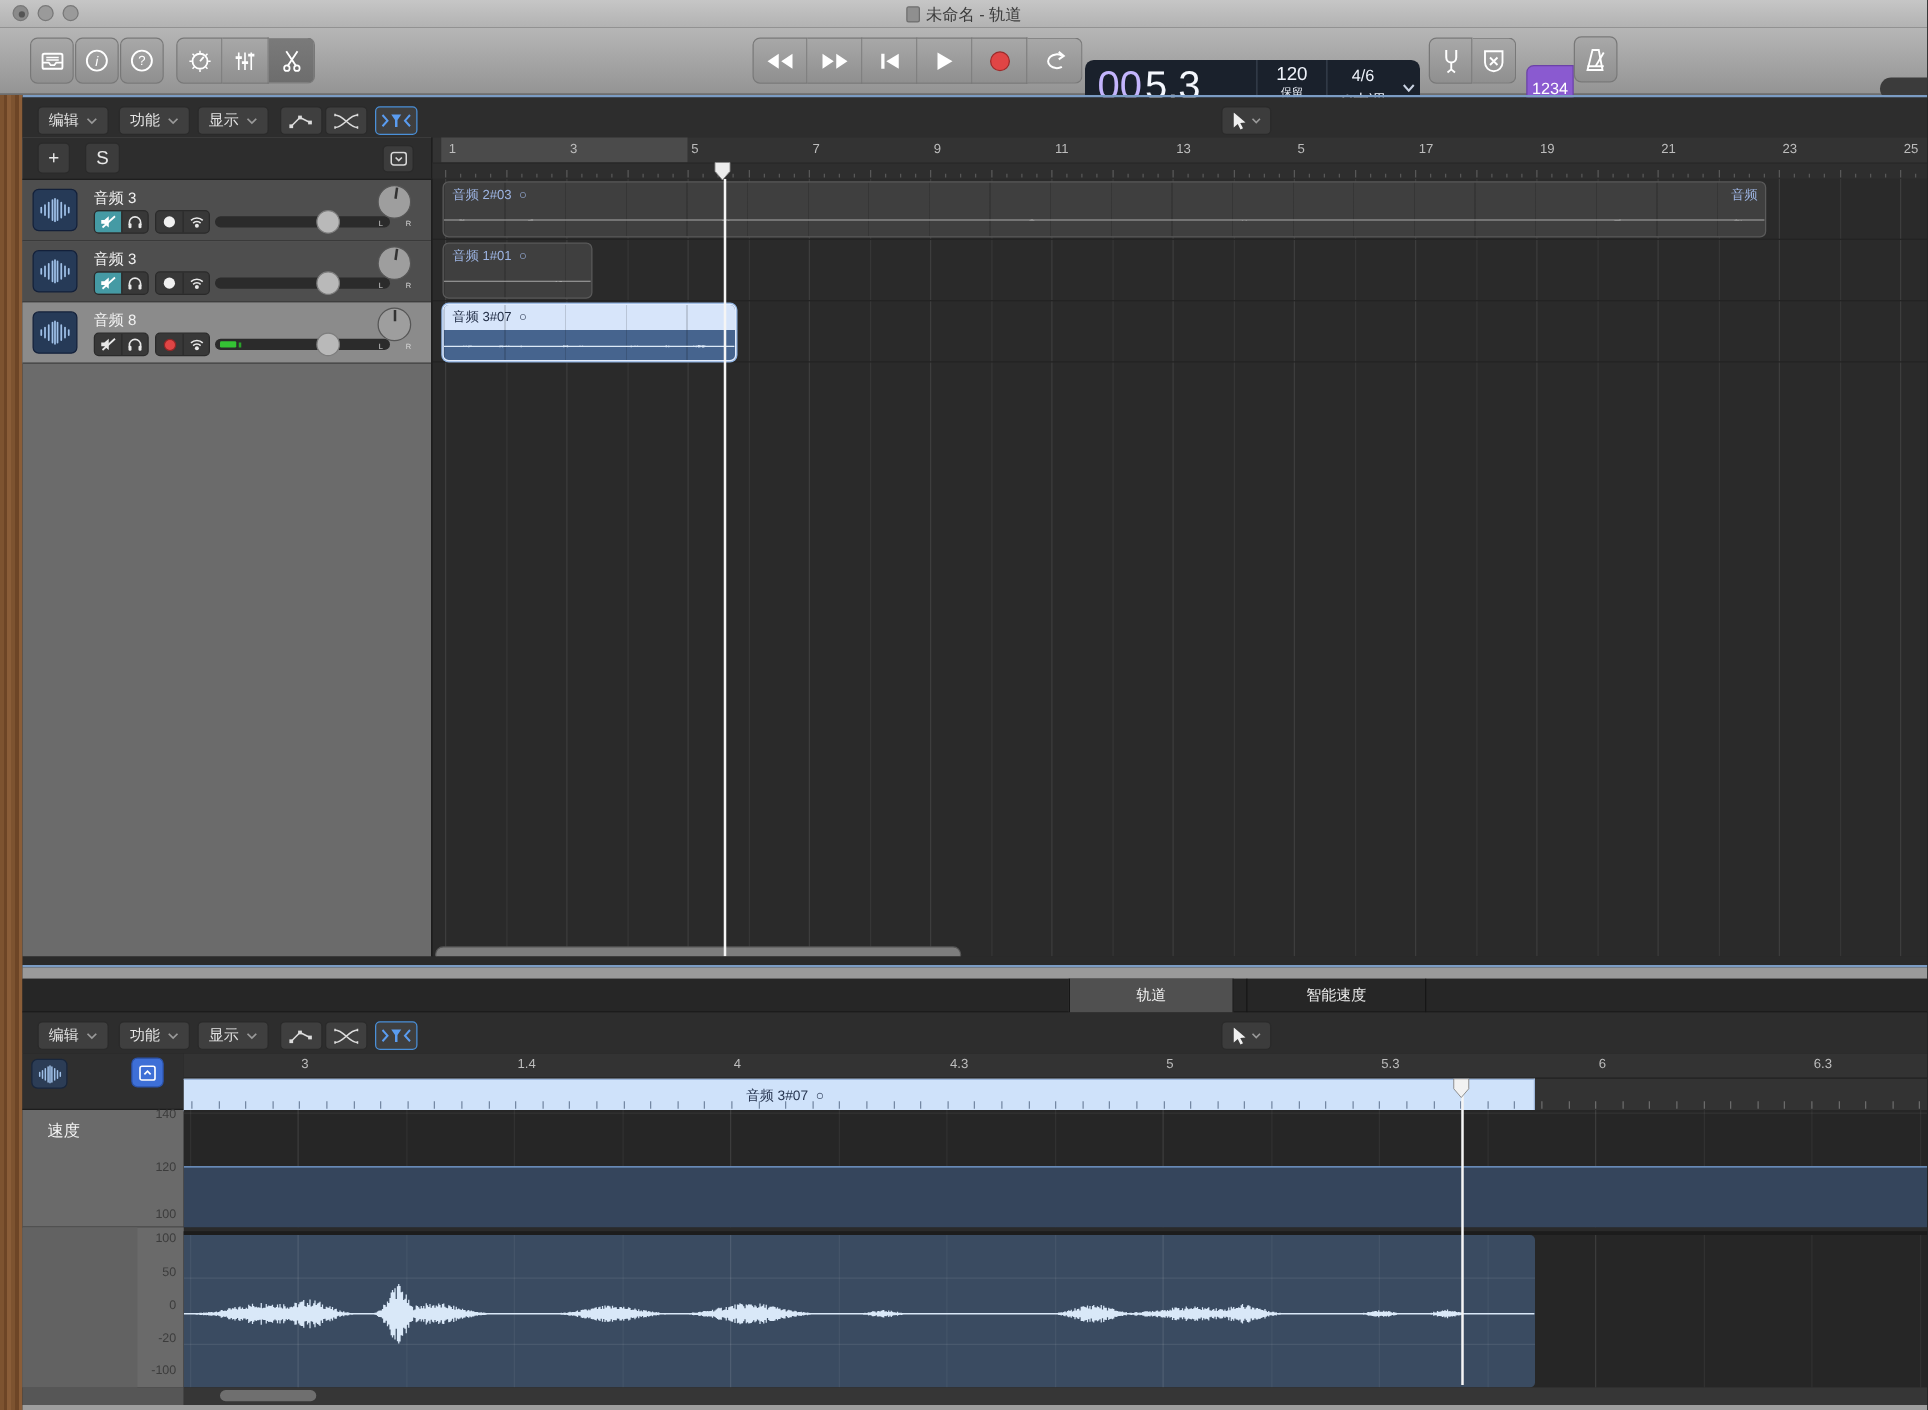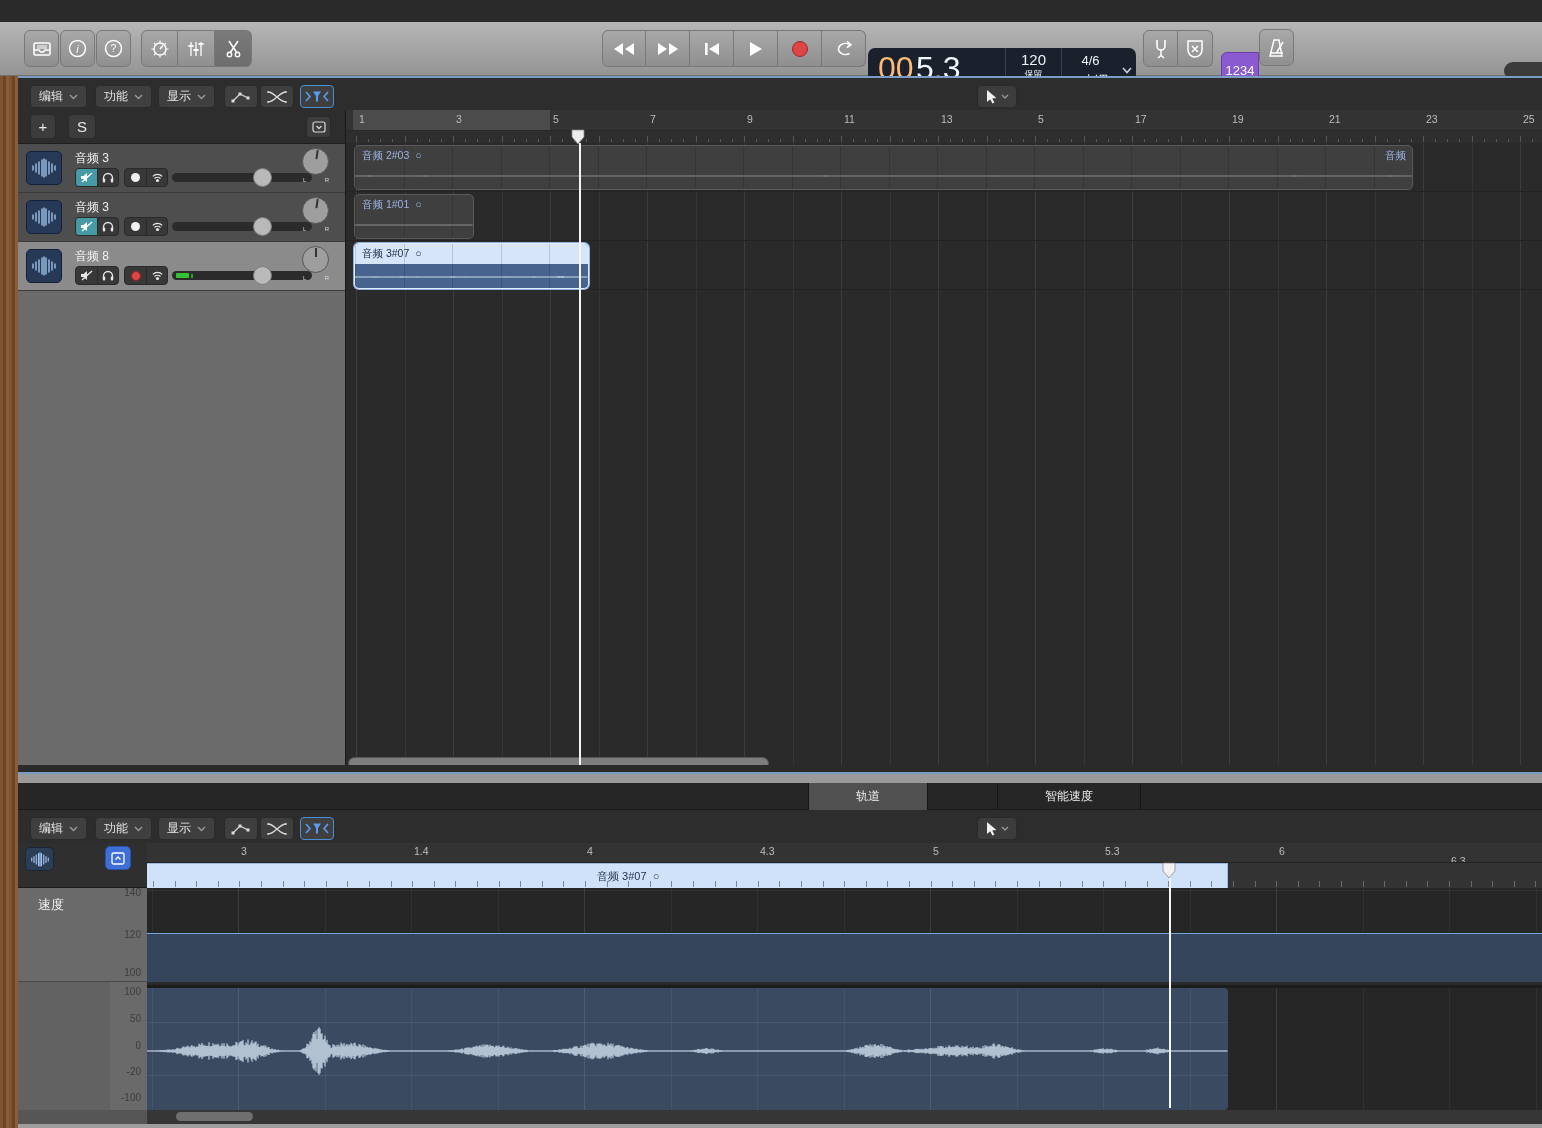--- a/index.html
+++ b/index.html
@@ -13,21 +13,21 @@
   #titleicon{display:inline-block;width:11px;height:13px;background:#8f8f8f;border:1px solid #6e6e6e;border-radius:2px;vertical-align:-2px;margin-right:5px;}
   #toolbar{left:0;top:22px;width:1542px;height:54px;background:linear-gradient(#b6b6b6,#949494);border-bottom:1px solid #6e6e6e;}
   .tbbtn{position:absolute;top:8px;height:37px;background:linear-gradient(#a8a8a8,#8f8f8f);border:1px solid #787878;border-radius:6px;display:flex;align-items:center;justify-content:center;}
   .tbgroup{position:absolute;top:8px;height:37px;display:flex;}
   .tbgroup .seg{width:44px;height:37px;background:linear-gradient(#a8a8a8,#8f8f8f);border:1px solid #787878;border-left:none;display:flex;align-items:center;justify-content:center;}
   .tbgroup .seg:first-child{border-left:1px solid #787878;border-radius:6px 0 0 6px;}
   .tbgroup .seg:last-child{border-radius:0 6px 6px 0;}
   .tbgroup .seg.pressed{background:linear-gradient(#7a7a7a,#6d6d6d);}
   #lcd{left:868px;top:26px;width:268px;height:46px;background:#1a212c;border-radius:7px;display:flex;color:#eef2fa;}
   .lcdsec{position:relative;height:100%;}
-  .lcddim{color:#fdba74;}
+  .lcddim{color:#c4b5fd;}
   #lcd .divl{border-left:1px solid #39424f;}
   #countin{left:1221px;top:30px;width:38px;height:37px;background:#8a5ad0;border:1px solid #6b41a8;border-radius:6px 0 0 6px;color:#fff;font-size:13px;display:flex;align-items:center;justify-content:center;}
   #volpill{left:1504px;top:40px;width:46px;height:18px;background:#3b3b3b;border-radius:9px;}
   
   .bluefocus{left:18px;width:1524px;height:2px;background:#7b9cc4;}
   .menustrip{left:18px;width:1524px;height:34px;background:#2d2d2d;}
   .mbtn{position:absolute;top:7px;height:23px;background:#3f3f3f;border:1px solid #2a2a2a;border-radius:4px;color:#e4e4e4;font-size:12px;display:flex;align-items:center;padding:0 8px;gap:6px;}
   .ibtn{position:absolute;top:7px;height:23px;width:34px;background:#3f3f3f;border:1px solid #2a2a2a;border-radius:4px;display:flex;align-items:center;justify-content:center;}
   .ibtn.snapblue{border:1px solid #4a90d9;}
   .cursorbtn{position:absolute;top:7px;height:23px;width:40px;background:#3c3c3c;border:1px solid #2a2a2a;border-radius:4px;display:flex;align-items:center;justify-content:center;gap:4px;}
@@ -97,20 +97,28 @@
   #bscrollrowL{left:18px;top:1110px;width:129px;height:14px;background:#565656;}
   #bottomedge{left:18px;top:1124px;width:1524px;height:4px;background:#9e9e9e;}
   #wood{left:0;top:76px;width:18px;height:1052px;background:repeating-linear-gradient(90deg,#7d5330 0 3px,#6d4526 3px 6px,#8a5d38 6px 9px);}
   .svgi{display:block;}
 </style>
 </head>
 <body>
 
 <div id="stage">
 
+  <div class="abs" id="titlebar">
+    <div class="tlight" style="left:10px;background:#8b8b8b;">
+        <div style="position:absolute;left:4px;top:4px;width:5px;height:5px;border-radius:50%;background:#555;"></div>
+      </div>
+    <div class="tlight" style="left:30px;"></div>
+    <div class="tlight" style="left:50px;"></div>
+    <div id="title"><span id="titleicon"></span><span>未命名 - 轨道</span></div>
+  </div>
 
   <div class="abs" id="toolbar">
     <div class="tbbtn" style="left:24px;width:35px;">
       <svg class="svgi" width="18" height="16" viewBox="0 0 18 16">
           <rect x="1" y="2" width="16" height="12" rx="1.5" fill="none" stroke="#fff" stroke-width="1.6"></rect>
           <path d="M1 9 h5 l1.5 2 h3 l1.5 -2 h5" fill="none" stroke="#fff" stroke-width="1.4"></path>
           <path d="M4 5 h10 M4 7 h10" stroke="#fff" stroke-width="1.1"></path>
         </svg>
     </div>
     <div class="tbbtn" style="left:60px;width:35px;">
@@ -623,21 +631,21 @@
     <div class="hscroll" style="left:2px;top:614px;width:421px;height:13px;"></div>
   </div>
   <svg class="phpin" id="main-ph-pin" width="16" height="16" viewBox="0 0 16 16" style="left:570px;top:129px;">
       <path d="M2 1 h12 v7 L8 15 L2 8 Z" fill="#ececec" stroke="#888" stroke-width="0.7" rx="2"></path>
     </svg>
 
   <div class="abs bluefocus" style="top:772px;"></div>
   <div class="abs" id="gapstrip"></div>
 
   <div class="abs" id="tabsrow">
-    <div class="tab on" style="left:790px;width:120px;">
+    <div class="tab on" style="left:837px;width:132px;">
         <span>轨道</span>
       </div>
     <div class="tab" style="left:979px;width:144px;">
         <span>智能速度</span>
       </div>
   </div>
 
   <div class="abs menustrip" style="top:810px;height:33px;">
     <div class="mbtn" style="left:12px;">
         <span>编辑</span>
@@ -721,21 +729,21 @@
 
   <div class="abs" id="bruler">
       <div id="bruler-labels">
         <div class="rlabel" style="left:94px;top:2px">3</div>
         <div class="rlabel" style="left:267px;top:2px">1.4</div>
         <div class="rlabel" style="left:440px;top:2px">4</div>
         <div class="rlabel" style="left:613px;top:2px">4.3</div>
         <div class="rlabel" style="left:786px;top:2px">5</div>
         <div class="rlabel" style="left:958px;top:2px">5.3</div>
         <div class="rlabel" style="left:1132px;top:2px">6</div>
-        <div class="rlabel" style="left:1304px;top:12px">6.3</div>
+        <div class="rlabel" style="left:1304px;top:2px">6.3</div>
       </div>
     </div>
   <div class="abs" id="bregionstrip">
     <div id="bregion">
       <div class="rlab"><span>音频 3#07</span>&nbsp;&nbsp;<span>○</span></div>
     </div>
     <div id="bstrip-ticks">
         <div class="btick" style="left:6.0px;background:rgba(42,62,92,0.55)"></div>
         <div class="btick" style="left:27.6px;background:rgba(42,62,92,0.55)"></div>
         <div class="btick" style="left:49.2px;background:rgba(42,62,92,0.55)"></div>

